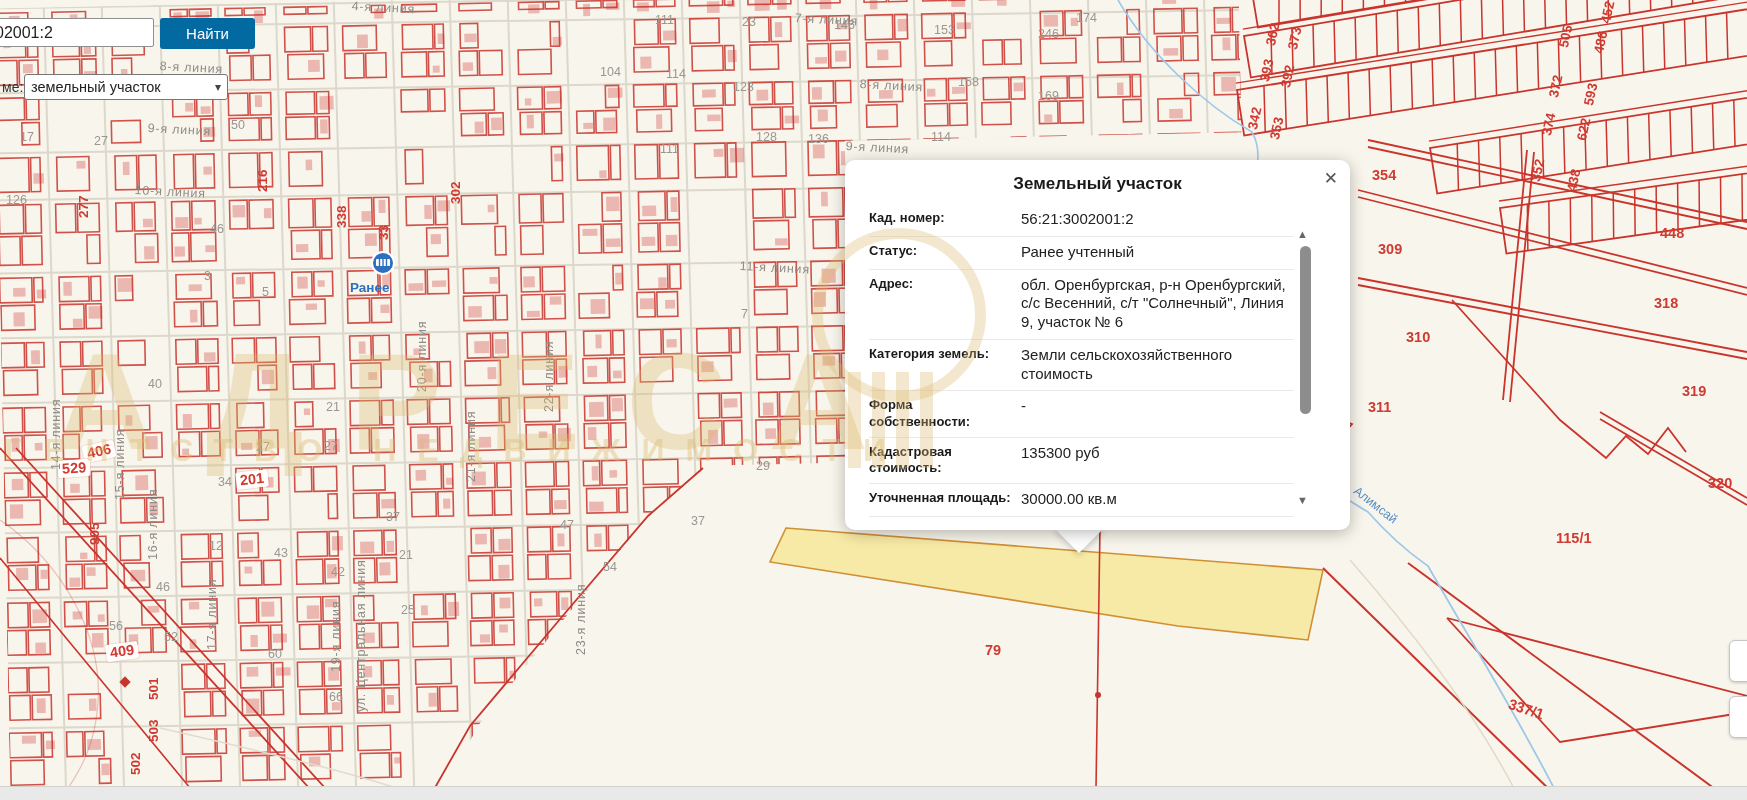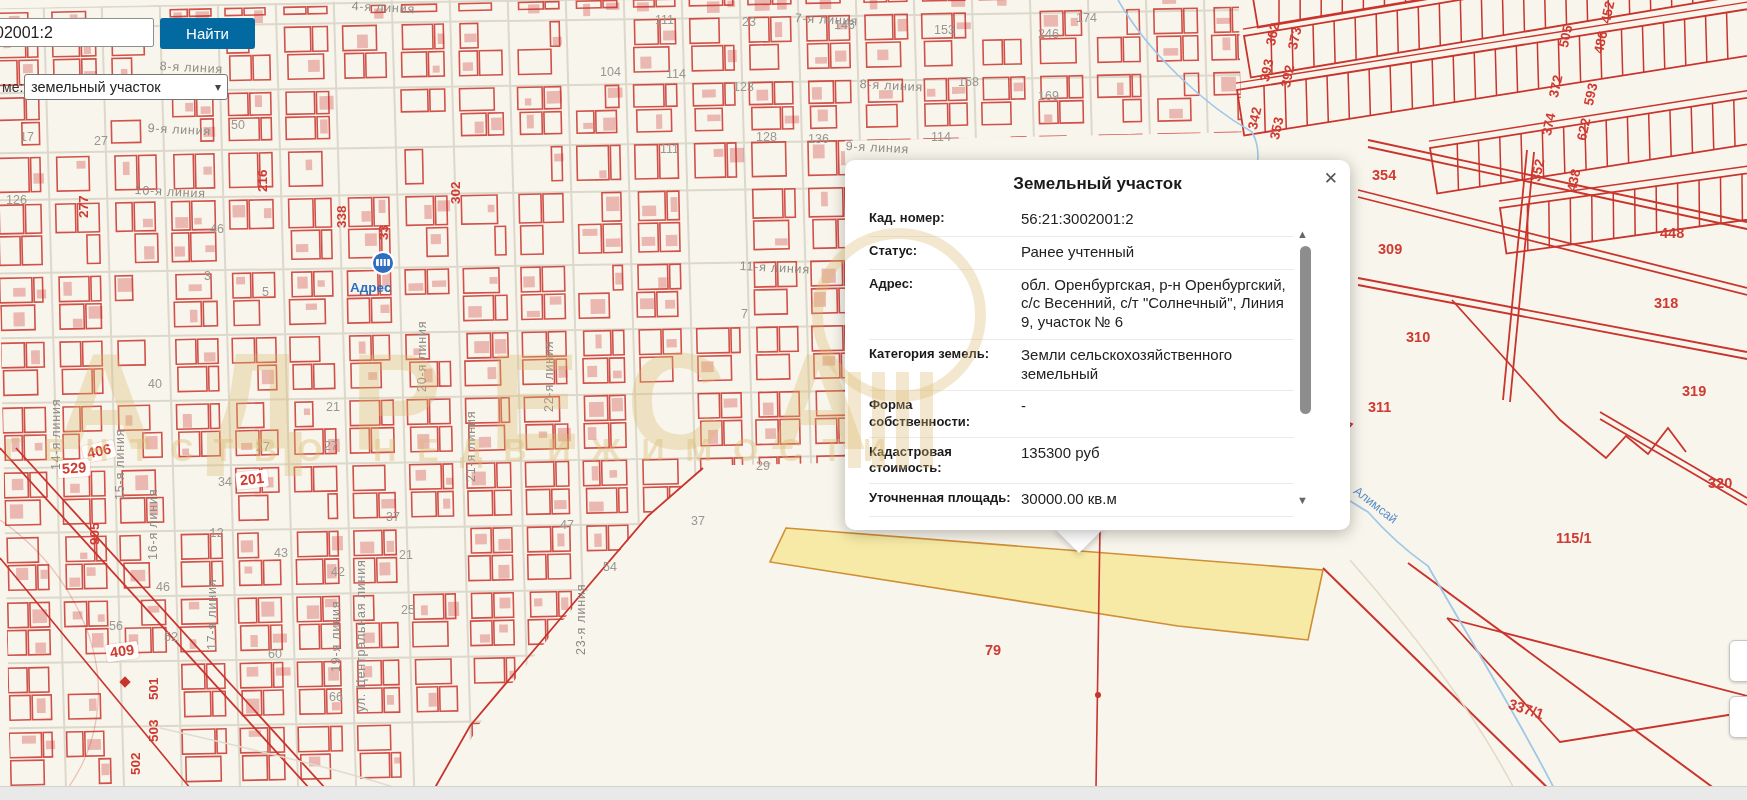--- a/index.html
+++ b/index.html
@@ -1450,21 +1450,21 @@
       <span class="lb sm" style="left: 210px; top: 223px;">46</span>
       <span class="lb sm" style="left: 204px; top: 270px;">3</span>
       <span class="lb sm" style="left: 262px; top: 286px;">5</span>
       <span class="lb sm" style="left: 6px; top: 194px;">126</span>
       <span class="lb sm" style="left: 148px; top: 378px;">40</span>
       <span class="lb sm" style="left: 256px; top: 441px;">27</span>
       <span class="lb sm" style="left: 324px; top: 440px;">27</span>
       <span class="lb sm" style="left: 218px; top: 476px;">34</span>
       <span class="lb sm" style="left: 326px; top: 401px;">21</span>
       <span class="lb sm" style="left: 274px; top: 547px;">43</span>
-      <span class="lb sm" style="left: 209px; top: 528px; font-family: Liberation Mono, monospace;">12</span>
+      <span class="lb sm" style="left: 209px; top: 540px;">12</span>
       <span class="lb sm" style="left: 331px; top: 566px;">42</span>
       <span class="lb sm" style="left: 386px; top: 511px;">37</span>
       <span class="lb sm" style="left: 399px; top: 549px;">21</span>
       <span class="lb sm" style="left: 401px; top: 604px;">25</span>
       <span class="lb sm" style="left: 109px; top: 620px;">56</span>
       <span class="lb sm" style="left: 156px; top: 581px;">46</span>
       <span class="lb sm" style="left: 164px; top: 631px;">52</span>
       <span class="lb sm" style="left: 268px; top: 648px;">60</span>
       <span class="lb sm" style="left: 329px; top: 691px;">66</span>
       <span class="lb sm" style="left: 756px; top: 460px;">29</span>
@@ -1522,21 +1522,21 @@
       <span class="lb sv" style="left: 50px; top: 470px;">14-я линия</span>
       <span class="lb sv" style="left: 114px; top: 500px;">15-я линия</span>
       <span class="lb sv" style="left: 147px; top: 560px;">16-я линия</span>
       <span class="lb sv" style="left: 206px; top: 650px;">17-я линия</span>
       <span class="lb sv" style="left: 330px; top: 672px;">19-я линия</span>
       <span class="lb sv" style="left: 416px; top: 392px;">20-я линия</span>
       <span class="lb sv" style="left: 465px; top: 482px;">21-я линия</span>
       <span class="lb sv" style="left: 543px; top: 412px;">22-я линия</span>
       <span class="lb sv" style="left: 575px; top: 655px;">23-я линия</span>
       <span class="lb sv" style="left: 355px; top: 712px;">ул. Центральная линия</span>
-      <span class="lb poi" style="left: 350px; top: 281px;">Адрес</span>
+      <span class="lb poi" style="left: 350px; top: 281px;">Ранее</span>
       <span class="lb river" style="left: 1348px; top: 476px;">р. Алимсай</span>
     </div>
 
   <div class="search-bar">
     <input class="search-input" type="text" value="02001:2" style="">
     <button class="find-btn">Найти</button>
     <div class="layer-row">
       <span class="layer-label">ме:</span>
       <div class="layer-select">
         <span>земельный участок</span>
@@ -1557,21 +1557,21 @@
         <div class="prow">
           <div class="pl">Статус:</div>
           <div class="pv">Ранее учтенный</div>
         </div>
         <div class="prow">
           <div class="pl">Адрес:</div>
           <div class="pv">обл. Оренбургская, р-н Оренбургский, с/с Весенний, с/т "Солнечный", Линия 9, участок № 6</div>
         </div>
         <div class="prow">
           <div class="pl">Категория земель:</div>
-          <div class="pv">Земли сельскохозяйственного земельный</div>
+          <div class="pv">Земли сельскохозяйственного стоимость</div>
         </div>
         <div class="prow">
           <div class="pl">Форма собственности:</div>
           <div class="pv">-</div>
         </div>
         <div class="prow">
           <div class="pl">Кадастровая стоимость:</div>
           <div class="pv">135300 руб</div>
         </div>
         <div class="prow">

